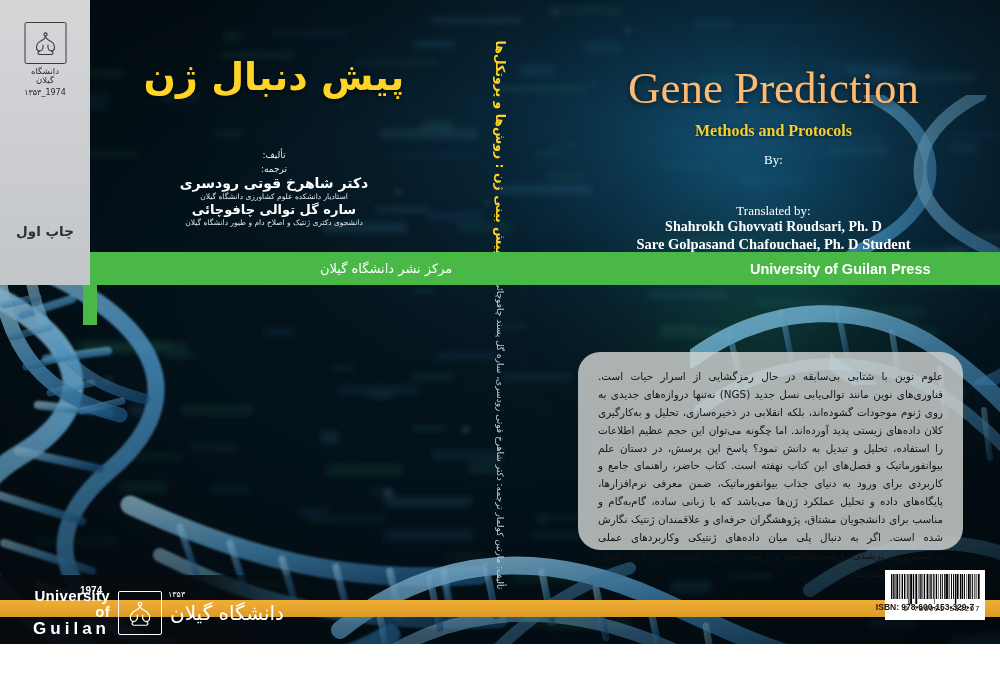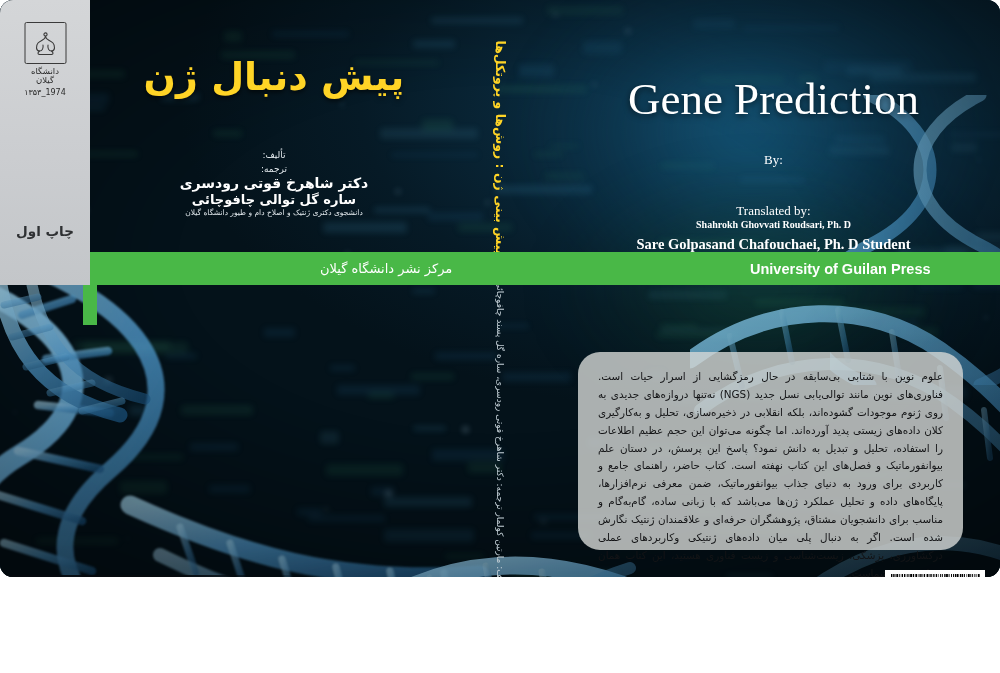--- a/index.html
+++ b/index.html
@@ -1,23 +1,22 @@
 <!DOCTYPE html>
 <html lang="fa"><head>
 <meta charset="utf-8">
 <style>
   html,body{margin:0;padding:0;background:#ffffff;}
   body{font-family:"DejaVu Sans","Liberation Sans",sans-serif;}
 
   #cover{
     position:relative;
-    width:1000px;height:577px;
+    width:1000px;height:644px;
     overflow:hidden;
     background:#07161f;
-    border-radius:13px;
   }
 
   
   .bg-base{
     position:absolute;inset:0;
     background:
       radial-gradient(ellipse 60% 55% at 78% 18%, #0d3b55 0%, #0a2a3d 38%, #061a26 70%, #04121a 100%),
       linear-gradient(160deg,#0a2738 0%,#07202e 45%,#030d14 100%);
   }
   
@@ -120,24 +119,23 @@
   }
   .fa-credits .lbl{font-size:9px;color:#e4eaee;margin-top:4px;}
   .fa-credits .name{font-size:14px;font-weight:bold;color:#ffffff;margin-top:1px;}
   .fa-credits .name.sm{font-size:13px;}
   .fa-credits .aff{font-size:7.5px;color:#dfe6ea;margin-top:1px;}
 
   
   .front-cover{position:absolute;left:547px;top:0;width:453px;height:252px;}
   .en-title{
     position:absolute;left:0;right:0;top:62px;text-align:center;
-    color:#ffffff;font-size:45px;
+    color:#fdba74;font-size:45px;
     font-family:"Liberation Serif","DejaVu Serif",serif;
     text-shadow:0 2px 6px rgba(0,0,0,.6);
-    margin-top:11px;
   }
   .en-subtitle{
     position:absolute;left:0;right:0;top:122px;text-align:center;
     color:#f5cf2d;font-size:16px;font-weight:bold;
     font-family:"Liberation Serif","DejaVu Serif",serif;
     text-shadow:0 1px 4px rgba(0,0,0,.6);
   }
   .en-by{
     position:absolute;left:0;right:0;top:152px;text-align:center;
     color:#ffffff;font-size:13px;
@@ -148,21 +146,21 @@
     color:#ffffff;font-size:14px;font-weight:bold;
     font-family:"Liberation Serif","DejaVu Serif",serif;
   }
   .en-translated{
     position:absolute;left:0;right:0;top:203px;text-align:center;
     color:#ffffff;font-size:13px;
     font-family:"Liberation Serif","DejaVu Serif",serif;
   }
   .en-tr1{
     position:absolute;left:0;right:0;top:219px;text-align:center;
-    color:#ffffff;font-size:10px;font-weight:bold;
+    color:#ffffff;font-size:14px;font-weight:bold;
     font-family:"Liberation Serif","DejaVu Serif",serif;
   }
   .en-tr2{
     position:absolute;left:0;right:0;top:236px;text-align:center;
     color:#ffffff;font-size:14.5px;font-weight:bold;
     font-family:"Liberation Serif","DejaVu Serif",serif;
   }
 
   
   .blurb{
@@ -555,27 +553,29 @@
     <div class="flap-edition">چاپ اول</div>
   </div>
   <div class="flap-green-nub"></div>
 
   <div class="back-cover">
     <div class="fa-title">پیش دنبال ژن</div>
     <div class="fa-credits">
       <div class="lbl">تألیف:</div>
       <div class="lbl">ترجمه:</div>
       <div class="name">دکتر شاهرخ قوتی رودسری</div>
+      <div class="aff">استادیار دانشکده علوم کشاورزی دانشگاه گیلان</div>
       <div class="name sm">ساره گل توالی چافوچائی</div>
       <div class="aff">دانشجوی دکتری ژنتیک و اصلاح دام و طیور دانشگاه گیلان</div>
     </div>
   </div>
 
   <div class="front-cover">
     <div class="en-title">Gene Prediction</div>
+    <div class="en-subtitle">Methods and Protocols</div>
     <div class="en-by">By:</div>
     <div class="en-translated">Translated by:</div>
     <div class="en-tr1">Shahrokh Ghovvati Roudsari, Ph. D</div>
     <div class="en-tr2">Sare Golpasand Chafouchaei, Ph. D Student</div>
   </div>
 
   <div class="spine">
     <div class="spine-title">پیش بینی ژن : روش‌ها و پروتکل‌ها</div>
     <div class="spine-authors">تألیف: مارتین کولمار    ترجمه: دکتر شاهرخ قوتی رودسری، ساره گل پسند چافوچائی</div>
   </div>

